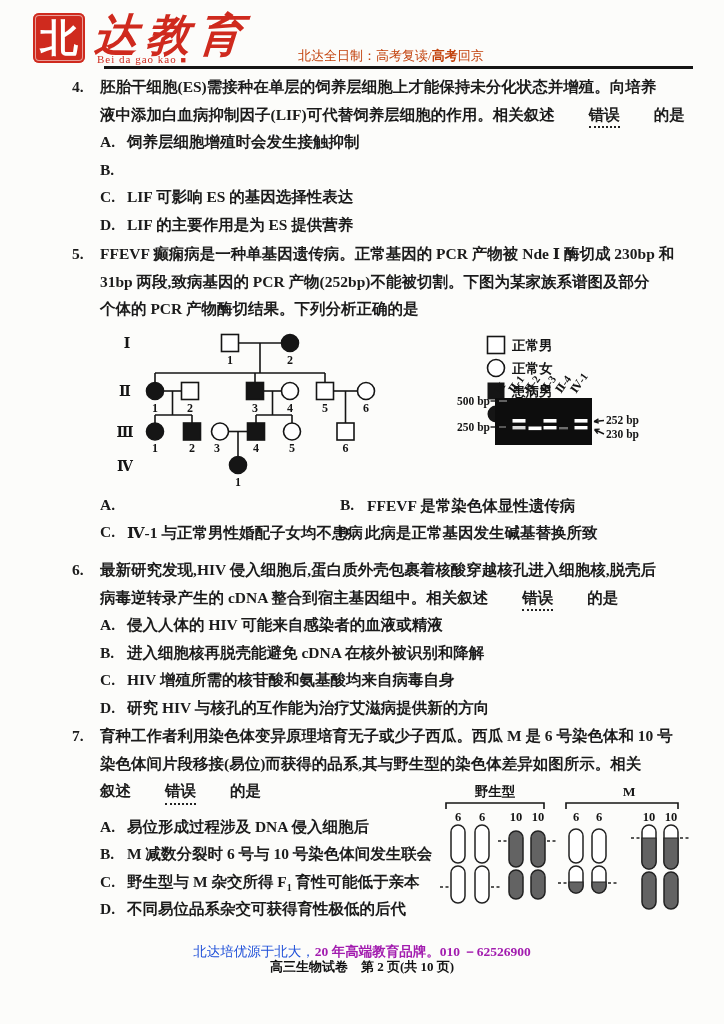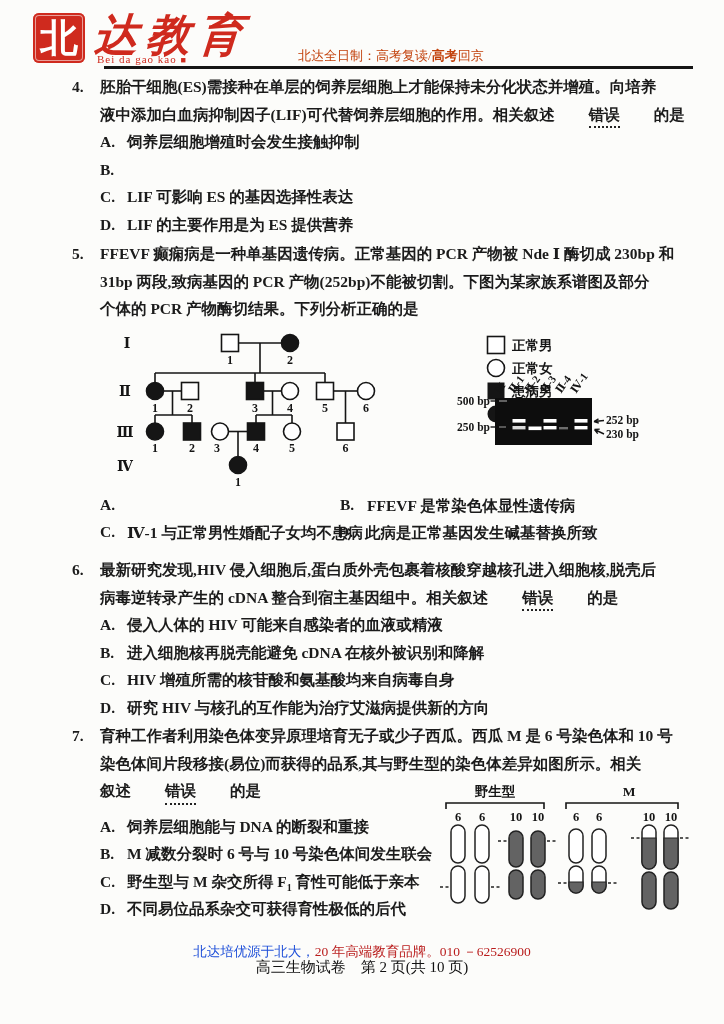--- a/index.html
+++ b/index.html
@@ -31,23 +31,23 @@
           font-family:"Liberation Serif","DejaVu Serif",serif;color:#1b1b1b;}
   .sub{font-size:10px;vertical-align:-4px;}
 
   
   .fig{position:absolute;}
   svg text{font-family:"Liberation Serif","DejaVu Serif",serif;fill:#151515;}
 
   
   .footer-red{position:absolute;top:943px;left:0;width:100%;text-align:center;font-size:13.5px;white-space:nowrap;}
   .footer-red .lt{color:#1d4ed8;}
-  .footer-red .bd{color:#b91c1c;font-weight:400;}
+  .footer-red .bd{color:#a21caf;font-weight:700;}
   .footer-black{position:absolute;top:958px;left:0;width:100%;text-align:center;
-                font-size:15px;font-weight:400;color:#111;}
+                font-size:13px;font-weight:700;color:#111;}
 </style>
 </head>
 <body>
 
 <div class="page">
 
   <div class="seal">北</div>
   <div class="brand">达教育</div>
   <div class="brand-sub">
     <span>Bei da gao kao</span>
@@ -264,21 +264,21 @@
       <span>育种工作者利用染色体变异原理培育无子或少子西瓜。西瓜 M 是 6 号染色体和 10 号</span>
     </div>
     <div class="line cont">染色体间片段移接(易位)而获得的品系,其与野生型的染色体差异如图所示。相关</div>
     <div class="line cont">
       <span>叙述</span>
         <span class="emph">错误</span>
         <span>的是</span>
     </div>
     <div class="line opt gap8">
       <span class="optlabel">A.</span>
-      <span>饲养层细胞能与 DNA 的断裂和重接</span>
+      <span>易位形成过程涉及 DNA 侵入细胞后</span>
     </div>
     <div class="line opt">
       <span class="optlabel">B.</span>
       <span>M 减数分裂时 6 号与 10 号染色体间发生联会</span>
     </div>
     <div class="line opt">
       <span class="optlabel">C.</span>
       <span><span>野生型与 M 杂交所得 F</span><span class="sub">1</span><span> 育性可能低于亲本</span></span>
     </div>
     <div class="line opt">

